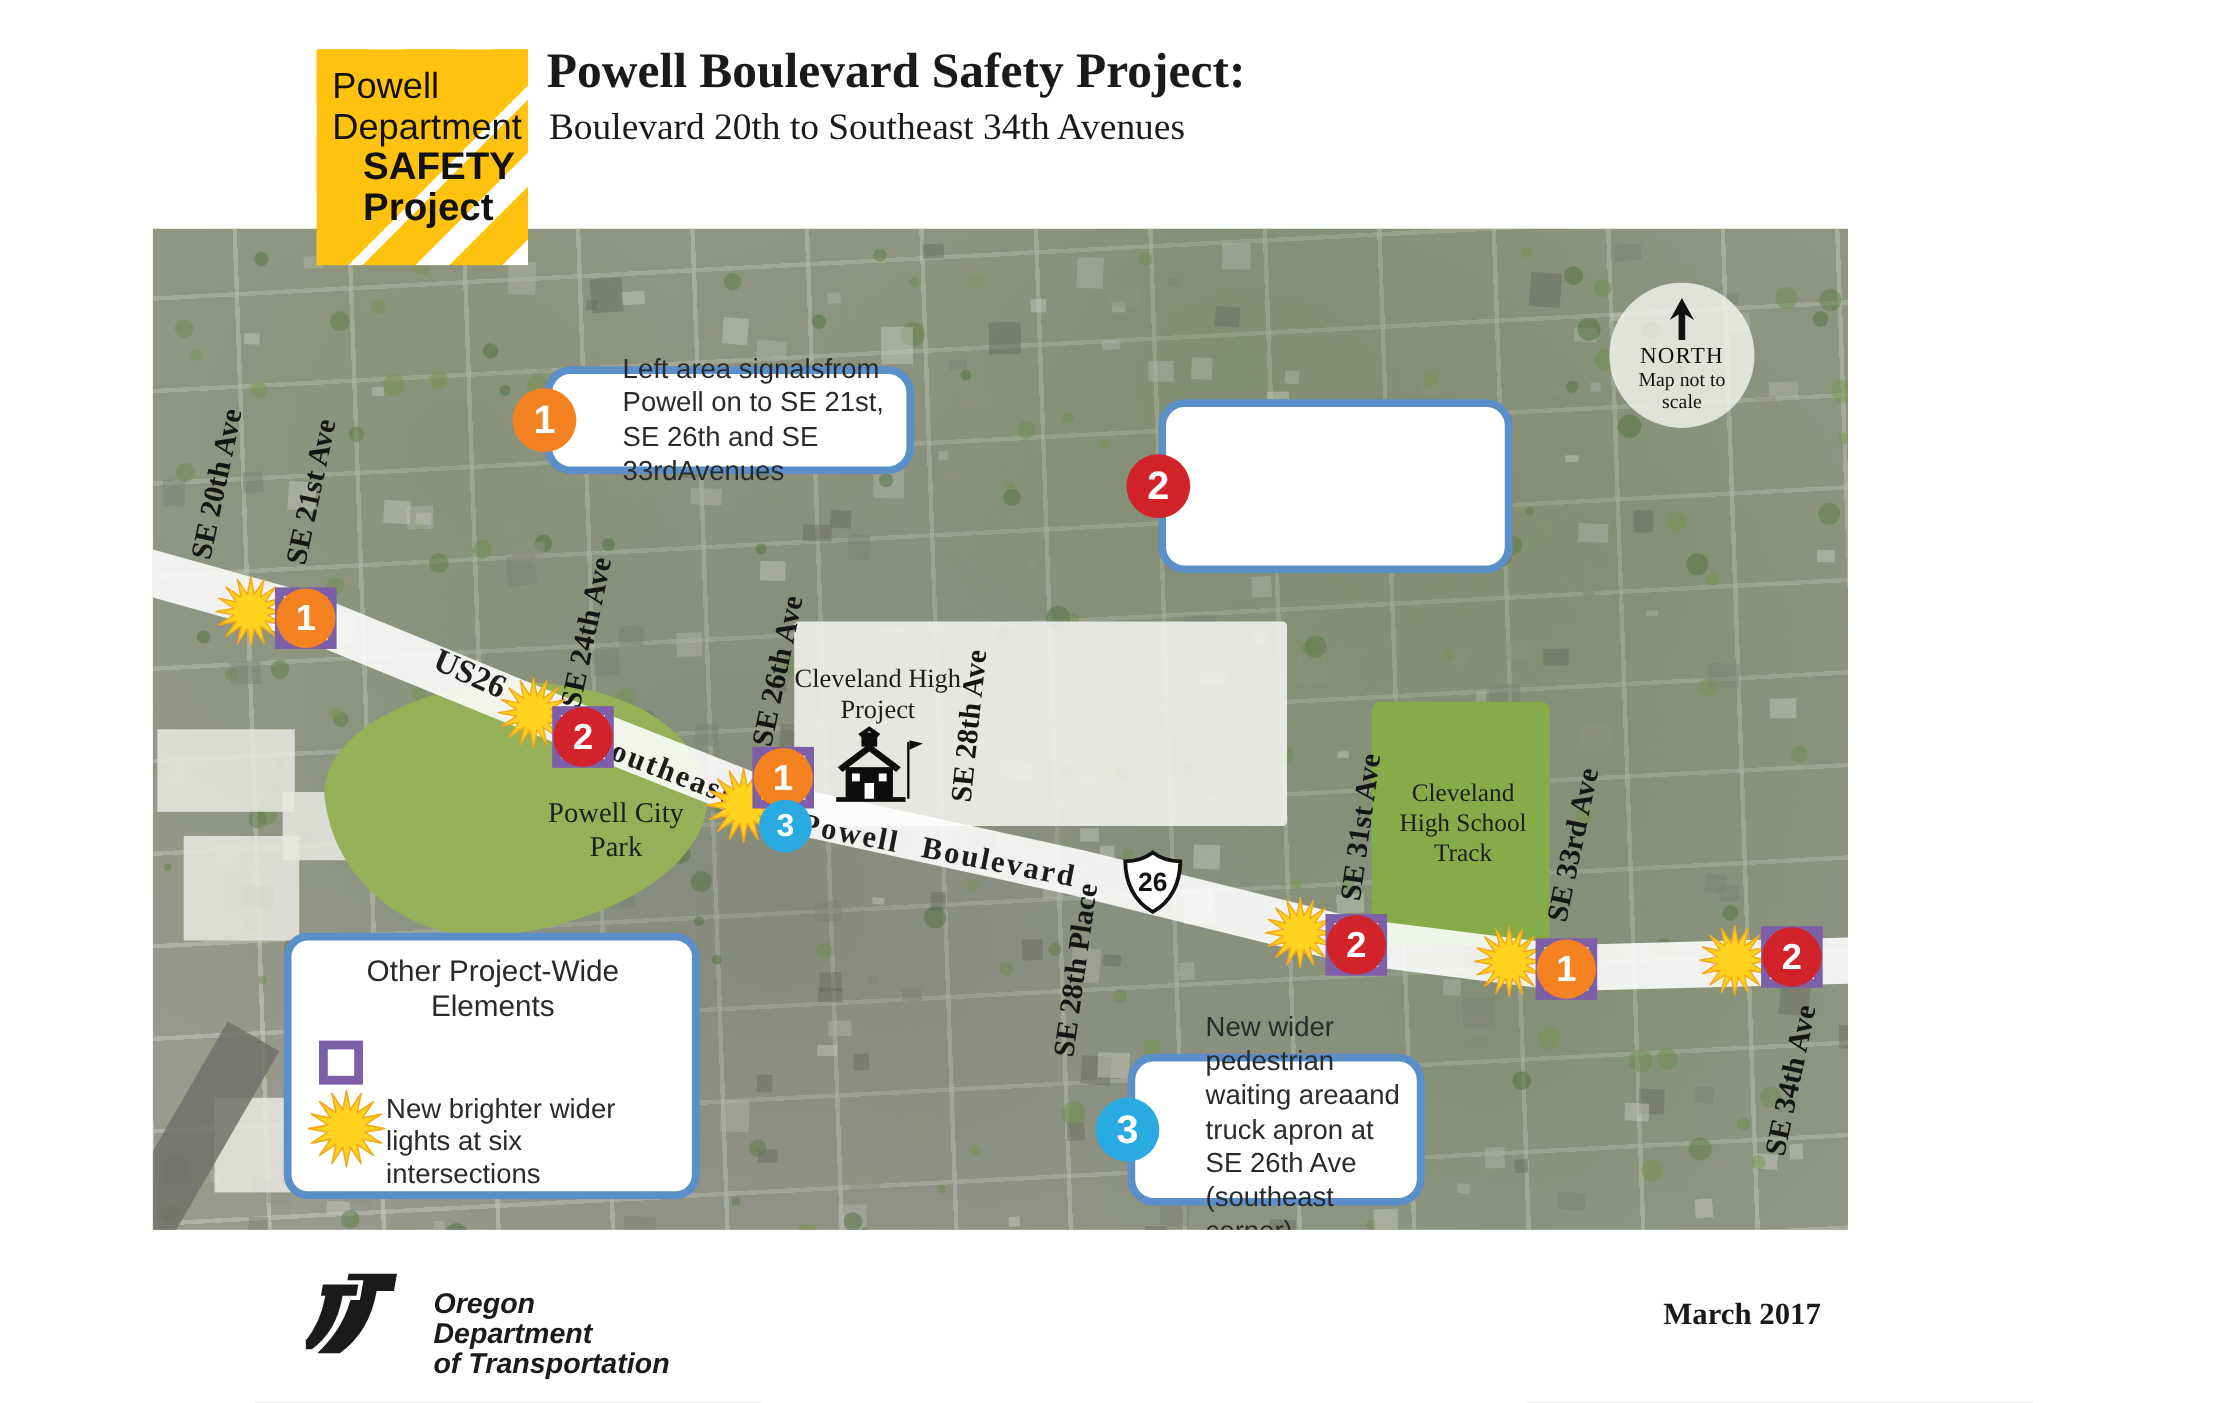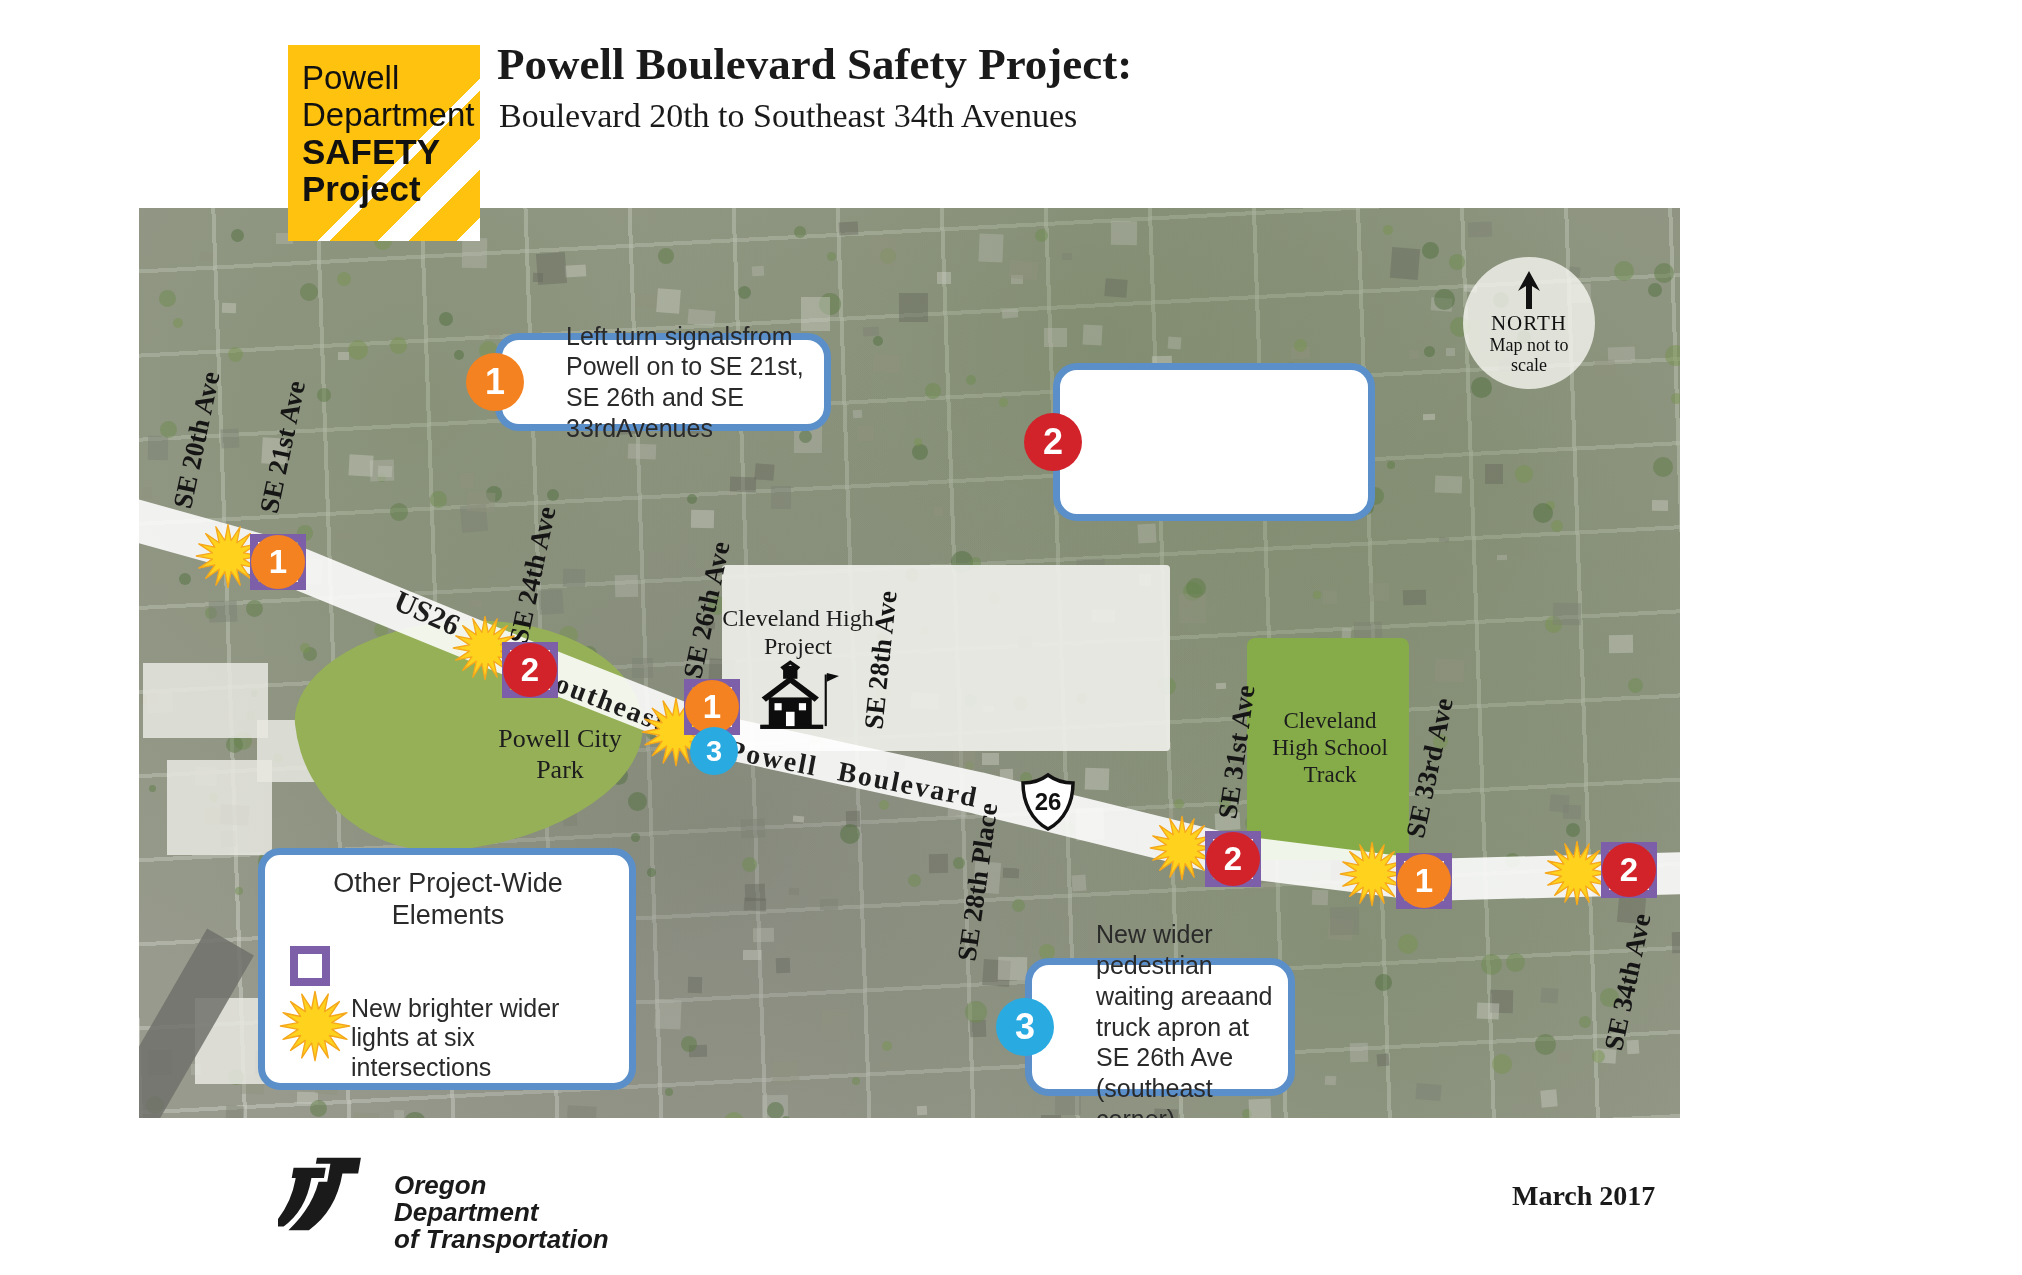--- a/index.html
+++ b/index.html
@@ -7,21 +7,21 @@
         font-family:"Liberation Sans",sans-serif;}
 
   
   #logo{position:absolute;left:288px;top:45px;width:192px;height:196px;
         background:
           linear-gradient(135deg, var(--c-logo_yellow) 0 58%, rgba(0,0,0,0) 58%),
           repeating-linear-gradient(135deg, var(--c-logo_yellow) 0 34px, #ffffff 34px 56px);
         background-color:var(--c-logo_yellow);
         padding:14px 0 0 14px;box-sizing:border-box;z-index:9;}
   #logo .l{font-size:33px;line-height:37px;color:#111;letter-spacing:0;}
-  #logo .lb{font-weight:bold;font-size:35px;}
+  #logo .lb{font-weight:bold;font-size:35px;margin-left:28px;}
   #title{position:absolute;left:497px;top:38px;font-family:"Liberation Serif",serif;
          font-weight:bold;font-size:45px;color:#1a1a1a;}
   #subtitle{position:absolute;left:499px;top:97px;font-family:"Liberation Serif",serif;
          font-size:34px;color:#1a1a1a;}
 
   
   #map{position:absolute;left:139px;top:208px;width:1541px;height:910px;overflow:hidden;
        background-color:#979a8c;
        background-image:
          radial-gradient(circle at 18% 22%, rgba(109,131,84,.35), rgba(0,0,0,0) 42%),
@@ -624,21 +624,21 @@
     <div class="num-circle c-red" style="left:1094px;top:651px;">2</div>
 
     <div class="ada-square" style="left:1285px;top:673px;"></div>
     <div class="num-circle c-orange" style="left:1285px;top:673px;">1</div>
 
     <div class="ada-square" style="left:1490px;top:662px;"></div>
     <div class="num-circle c-red" style="left:1490px;top:662px;">2</div>
 
     <div class="callout" id="callout1">
       <div class="badge c-orange">1</div>
-      <div class="txt">Left turn signalsfrom Powell on to SE 21st, SE 26th and SE 33rdAvenues</div>
+      <div class="txt">Left area signalsfrom Powell on to SE 21st, SE 26th and SE 33rdAvenues</div>
     </div>
     <div class="callout" id="callout2">
       <div class="badge c-red">2</div>
     </div>
     <div class="callout" id="callout3">
       <div class="badge c-blue">3</div>
       <div class="txt">New wider pedestrian waiting areaand truck apron at SE 26th Ave (southeast corner)</div>
     </div>
 
     <div id="legend">

